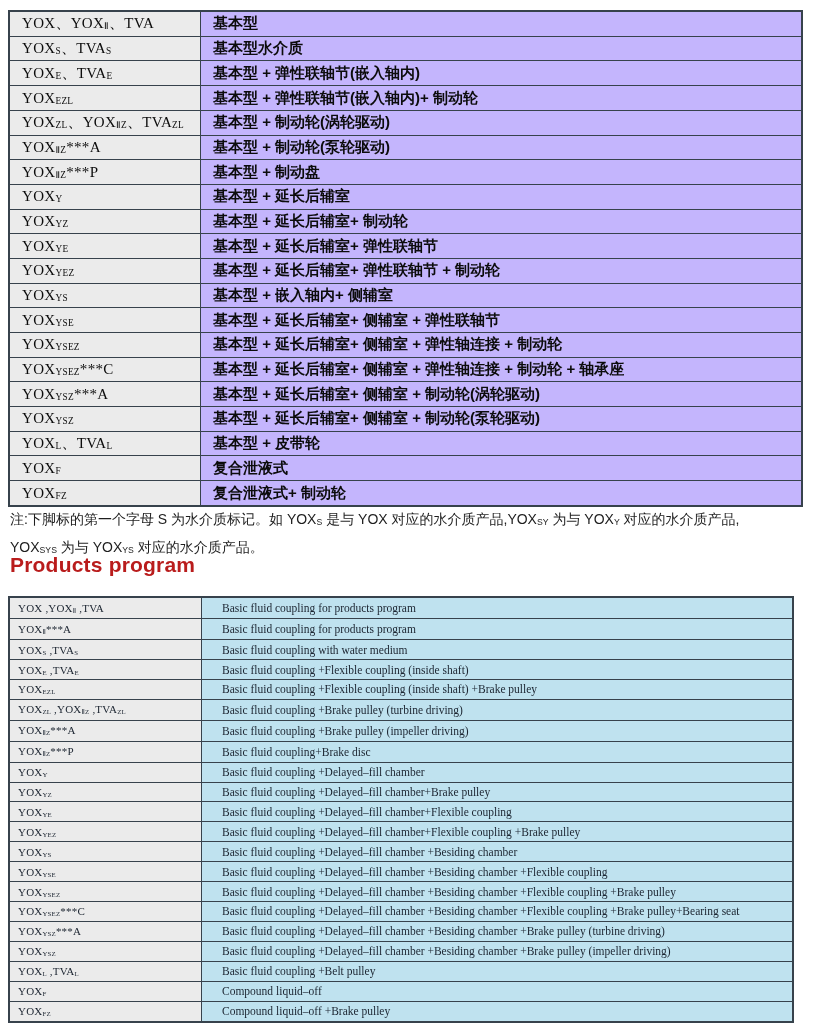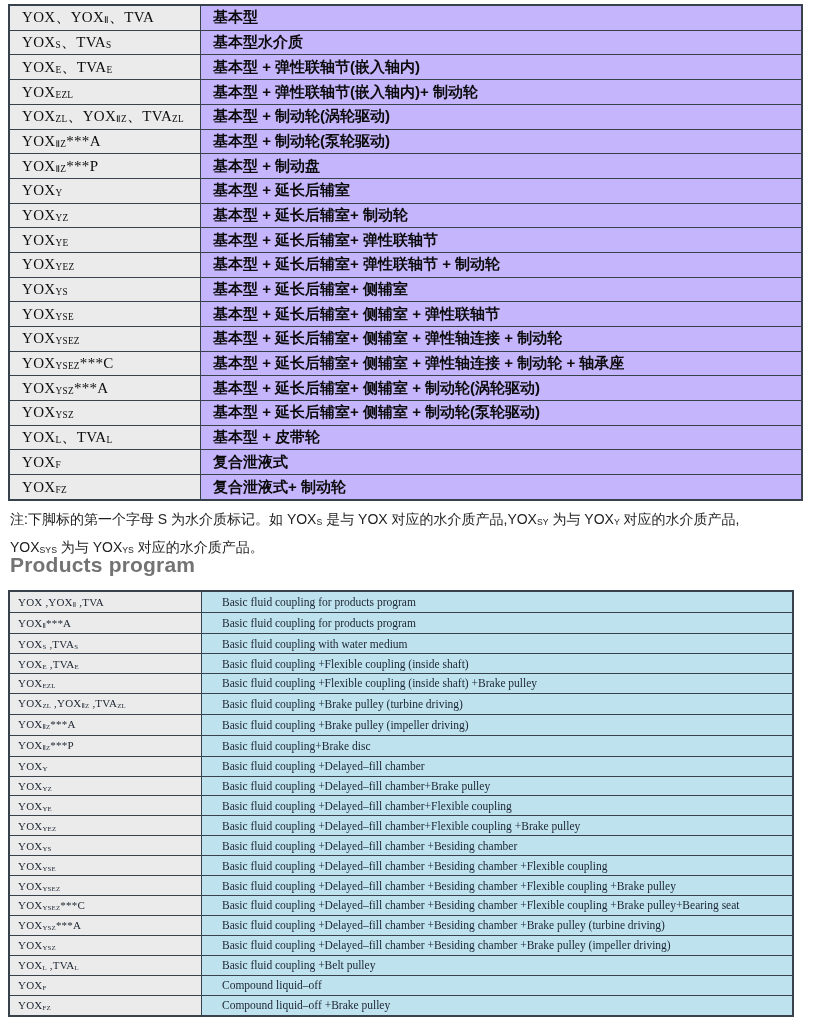--- a/index.html
+++ b/index.html
@@ -1,30 +1,30 @@
 <!DOCTYPE html>
 <html><head>
 <meta charset="utf-8">
 <style>
   html,body{margin:0;padding:0;background:#ffffff;}
   .page{position:relative;width:814px;height:1024px;background:#ffffff;overflow:hidden;
         font-family:"Liberation Sans",sans-serif;}
-  table{border-collapse:collapse;table-layout:fixed;}
+  table{border-collapse:collapse;table-layout:fixed;margin-top:6px;}
   
   .table-cn{position:absolute;top:4px;left:8px;width:795px;height:497px;border:2px solid #37424c;}
   .table-cn td{border:1px solid #37424c;white-space:nowrap;overflow:hidden;}
   .table-cn td.model{width:178px;background:#ebebeb;font-family:"Liberation Serif",serif;
         font-size:15px;color:#0c0c0c;padding:0 0 0 12px;letter-spacing:.3px;}
   .table-cn td.desc{background:#c4b5fd;font-family:"Liberation Sans",sans-serif;font-weight:bold;
         font-size:15px;color:#0c0c0c;padding:0 0 0 12px;}
   
   .note{position:absolute;top:507px;left:10px;width:794px;font-size:14px;color:#1e1e1e;
         line-height:25px;font-family:"Liberation Sans",sans-serif;}
   
-  .heading{position:absolute;top:553px;left:10px;font-size:21px;font-weight:bold;color:#737373;
+  .heading{position:absolute;top:553px;left:10px;font-size:21px;font-weight:bold;color:#b91c1c;
         font-family:"Liberation Sans",sans-serif;letter-spacing:.2px;}
   
   .table-en{position:absolute;top:590px;left:8px;width:786px;height:427px;border:2px solid #37424c;}
   .table-en td{border:1px solid #37424c;white-space:nowrap;overflow:hidden;}
   .table-en td.model{width:183px;background:#ebebeb;font-family:"Liberation Serif",serif;
         font-size:11px;color:#1b2430;padding:0 0 0 8px;letter-spacing:.2px;}
   .table-en td.desc{background:#bfe2ef;font-family:"Liberation Serif",serif;
         font-size:11.5px;color:#1b2430;padding:0 0 0 20px;}
   
   .sb{font-size:.62em;vertical-align:-.1em;}
@@ -75,21 +75,21 @@
         <tr>
           <td class="model">YOX<span class="sb">YE</span></td>
           <td class="desc">基本型 + 延长后辅室+ 弹性联轴节</td>
         </tr>
         <tr>
           <td class="model">YOX<span class="sb">YEZ</span></td>
           <td class="desc">基本型 + 延长后辅室+ 弹性联轴节 + 制动轮</td>
         </tr>
         <tr>
           <td class="model">YOX<span class="sb">YS</span></td>
-          <td class="desc">基本型 + 延长后辅室+ 侧辅室</td>
+          <td class="desc">基本型 + 嵌入轴内+ 侧辅室</td>
         </tr>
         <tr>
           <td class="model">YOX<span class="sb">YSE</span></td>
           <td class="desc">基本型 + 延长后辅室+ 侧辅室 + 弹性联轴节</td>
         </tr>
         <tr>
           <td class="model">YOX<span class="sb">YSEZ</span></td>
           <td class="desc">基本型 + 延长后辅室+ 侧辅室 + 弹性轴连接 + 制动轮</td>
         </tr>
         <tr>

